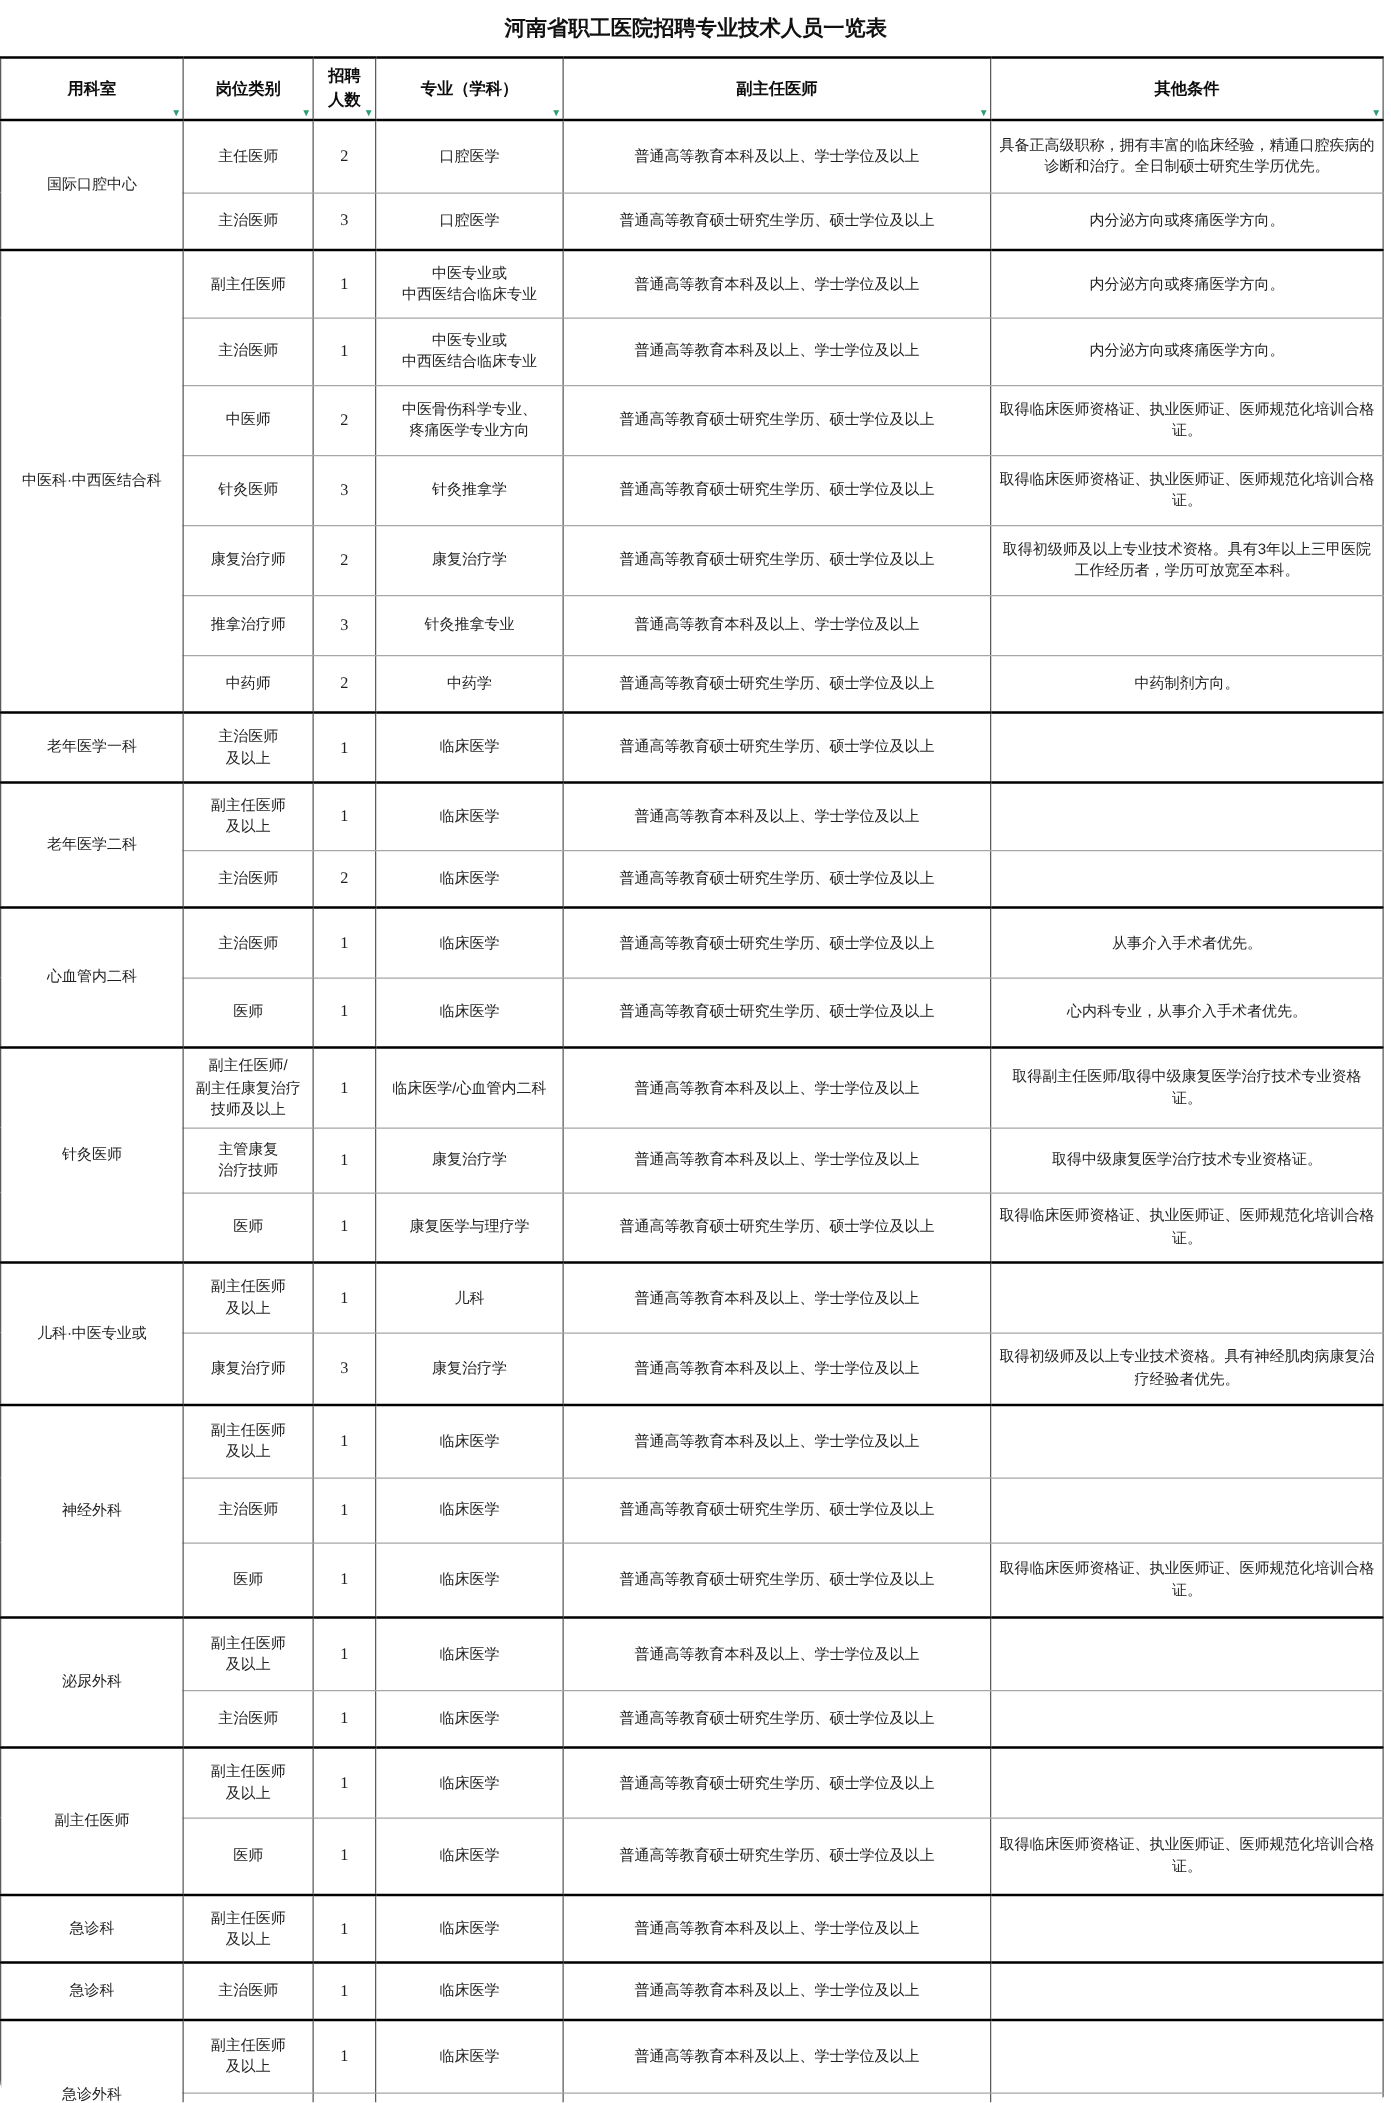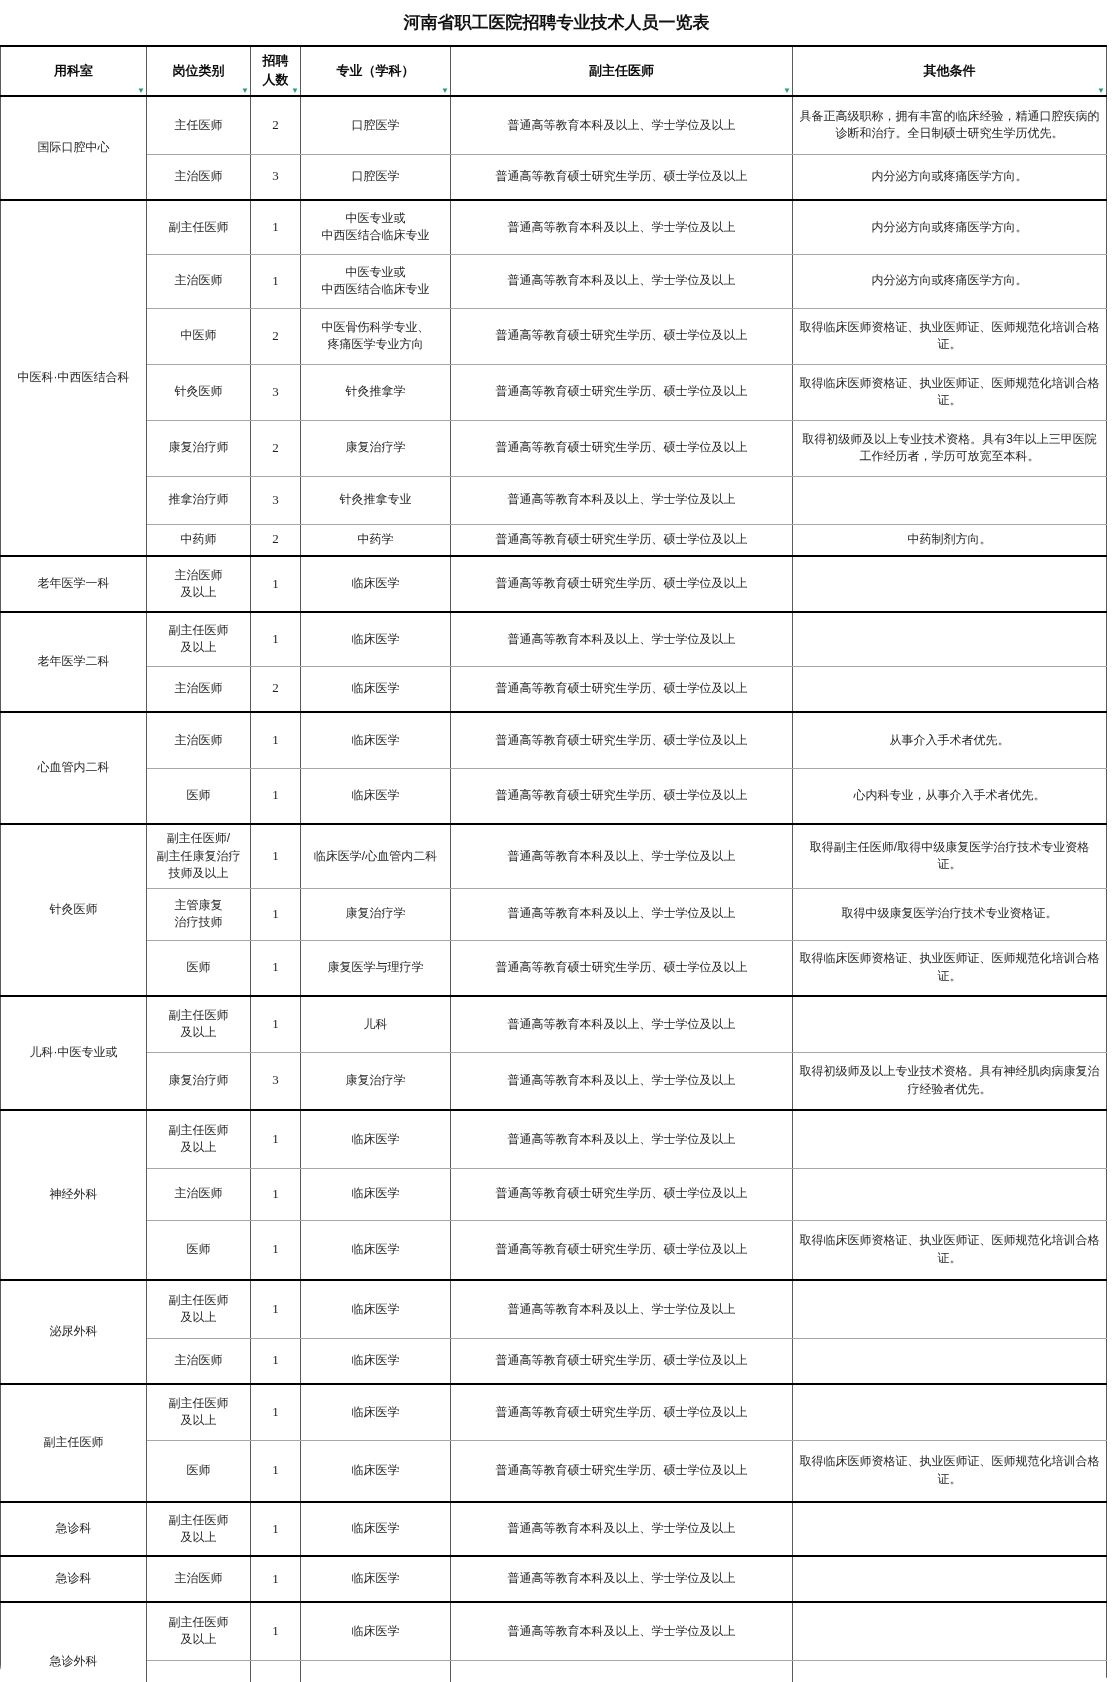--- a/index.html
+++ b/index.html
@@ -129,21 +129,21 @@
           <td>普通高等教育硕士研究生学历、硕士学位及以上</td>
           <td class="other">取得初级师及以上专业技术资格。具有3年以上三甲医院工作经历者，学历可放宽至本科。</td>
         </tr>
         <tr style="height: 48px;">
           <td>推拿治疗师</td>
           <td class="count">3</td>
           <td>针灸推拿专业</td>
           <td>普通高等教育本科及以上、学士学位及以上</td>
           <td class="other"></td>
         </tr>
-        <tr style="height: 32px;">
+        <tr style="height: 46px;">
           <td>中药师</td>
           <td class="count">2</td>
           <td>中药学</td>
           <td>普通高等教育硕士研究生学历、硕士学位及以上</td>
           <td class="other">中药制剂方向。</td>
         </tr>
         <tr class="section-start" style="height: 56px;">
           <td rowspan="1">老年医学一科</td>
           <td>主治医师
 及以上</td>

